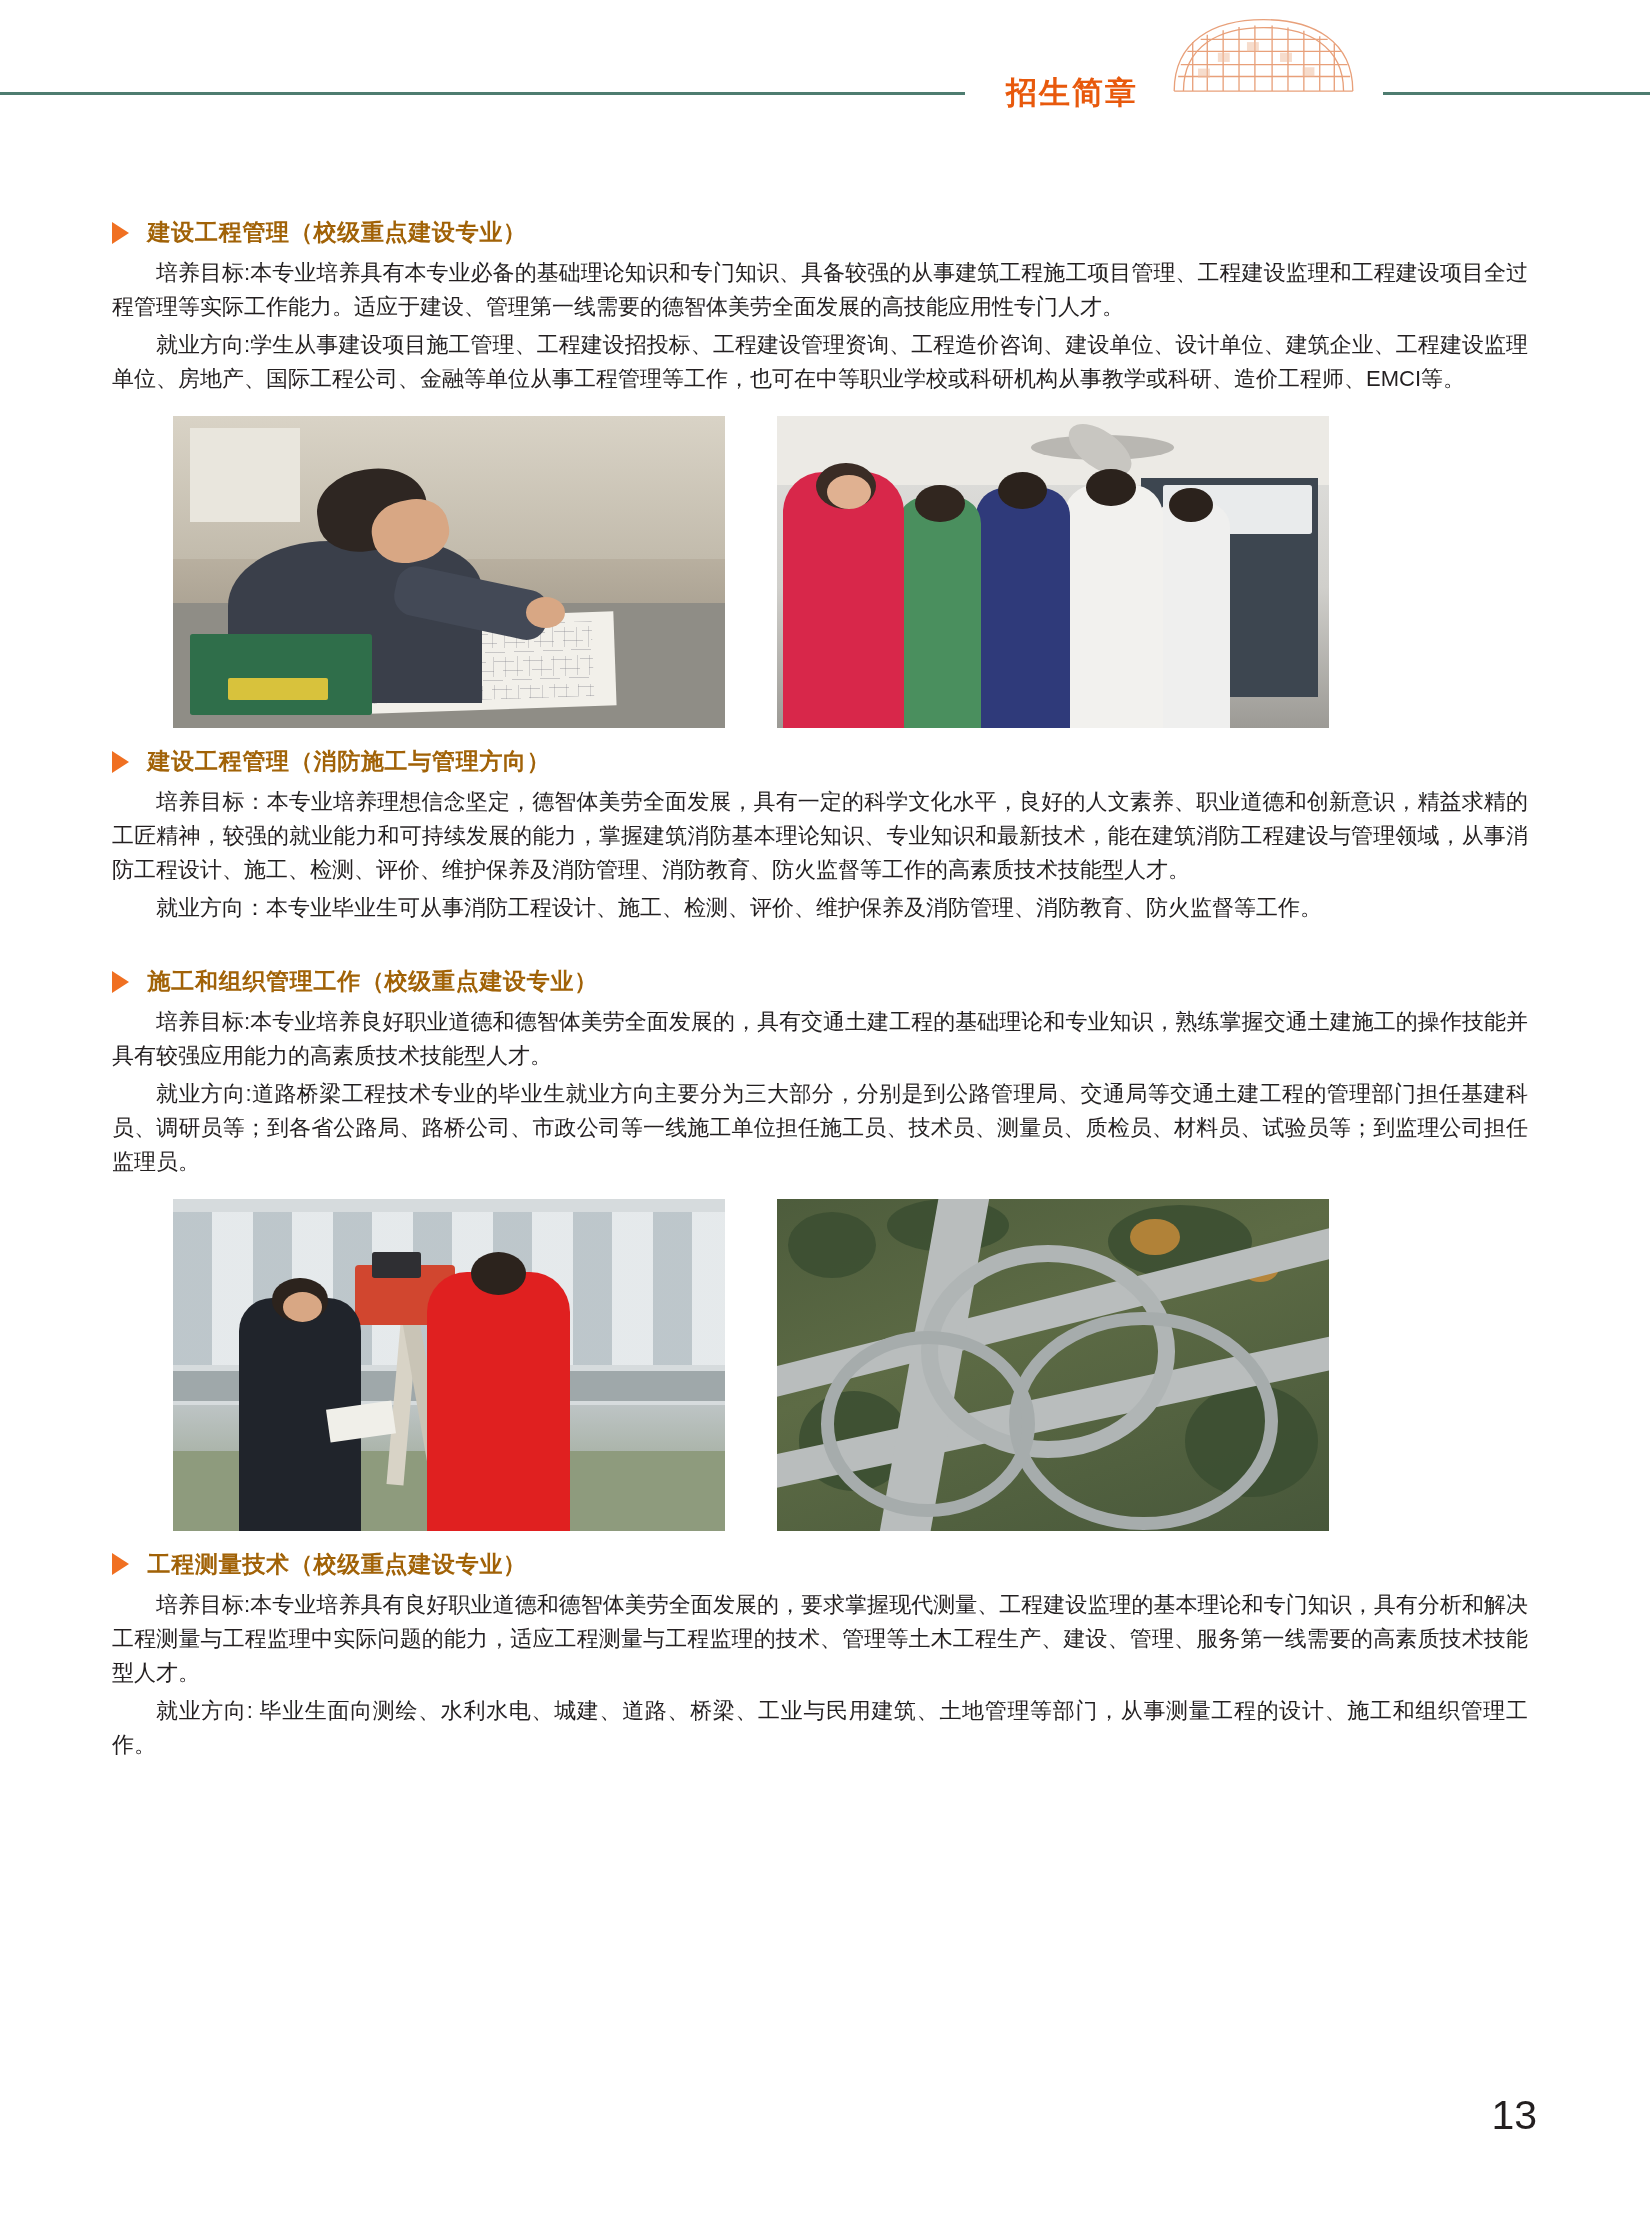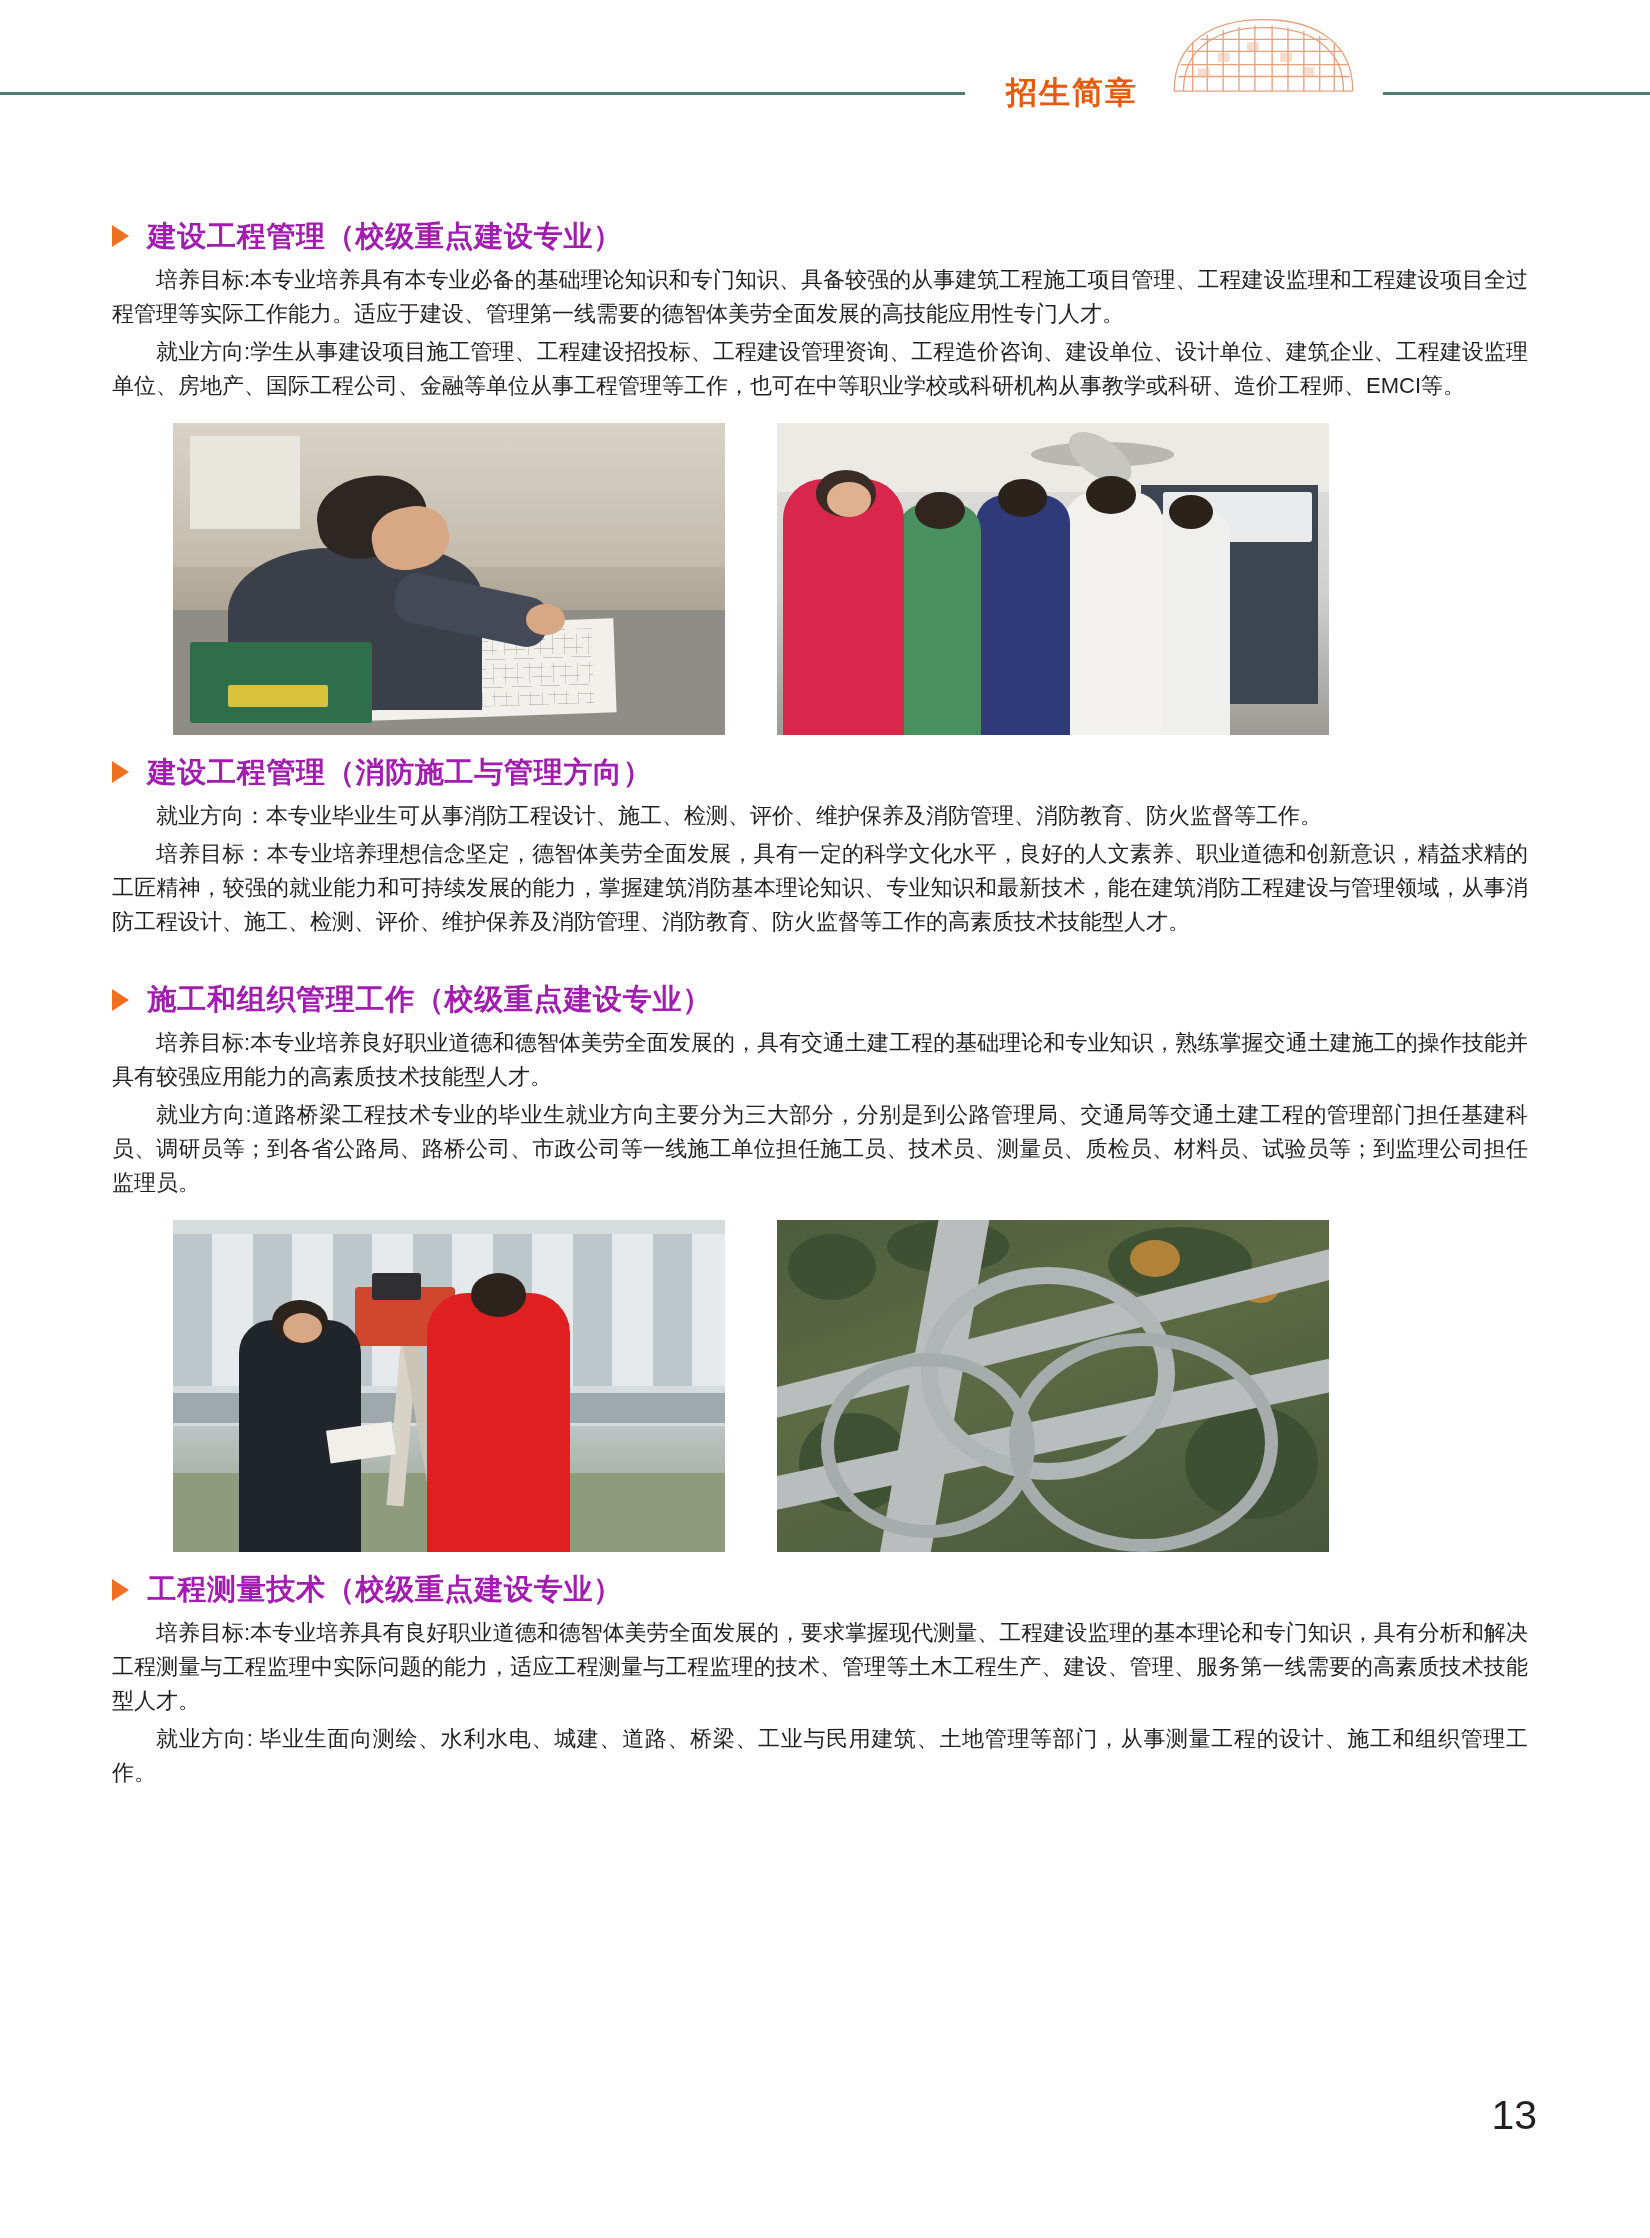--- a/index.html
+++ b/index.html
@@ -84,23 +84,23 @@
   .tri {
     width: 0;
     height: 0;
     border-top: 11.3px solid transparent;
     border-bottom: 11.3px solid transparent;
     border-left: 17.3px solid #f07022;
     margin-right: 18.6px;
     flex: 0 0 auto;
   }
   .sec-title {
-    font-size: 29px;
+    font-size: 23px;
     font-weight: bold;
-    color: #a21caf;
+    color: #a16207;
     letter-spacing: 0.7px;
     line-height: 1.2;
   }
 
   p.para {
     margin: 0 0 4px 0;
     font-size: 22px;
     line-height: 34px;
     color: #231f20;
     text-align: justify;
@@ -285,22 +285,22 @@
             <div class="ph2-p1f"></div>
         </div>
       </div>
     </div>
 
     <div class="section">
       <div class="sec-head">
         <span class="tri"></span>
         <span class="sec-title">建设工程管理（消防施工与管理方向）</span>
       </div>
+      <p class="para">培养目标：本专业培养理想信念坚定，德智体美劳全面发展，具有一定的科学文化水平，良好的人文素养、职业道德和创新意识，精益求精的工匠精神，较强的就业能力和可持续发展的能力，掌握建筑消防基本理论知识、专业知识和最新技术，能在建筑消防工程建设与管理领域，从事消防工程设计、施工、检测、评价、维护保养及消防管理、消防教育、防火监督等工作的高素质技术技能型人才。</p>
       <p class="para">就业方向：本专业毕业生可从事消防工程设计、施工、检测、评价、维护保养及消防管理、消防教育、防火监督等工作。</p>
-      <p class="para">培养目标：本专业培养理想信念坚定，德智体美劳全面发展，具有一定的科学文化水平，良好的人文素养、职业道德和创新意识，精益求精的工匠精神，较强的就业能力和可持续发展的能力，掌握建筑消防基本理论知识、专业知识和最新技术，能在建筑消防工程建设与管理领域，从事消防工程设计、施工、检测、评价、维护保养及消防管理、消防教育、防火监督等工作的高素质技术技能型人才。</p>
       <div class="gap-lg"></div>
     </div>
 
     <div class="section">
       <div class="sec-head">
         <span class="tri"></span>
         <span class="sec-title">施工和组织管理工作（校级重点建设专业）</span>
       </div>
       <p class="para">培养目标:本专业培养良好职业道德和德智体美劳全面发展的，具有交通土建工程的基础理论和专业知识，熟练掌握交通土建施工的操作技能并具有较强应用能力的高素质技术技能型人才。</p>
       <p class="para">就业方向:道路桥梁工程技术专业的毕业生就业方向主要分为三大部分，分别是到公路管理局、交通局等交通土建工程的管理部门担任基建科员、调研员等；到各省公路局、路桥公司、市政公司等一线施工单位担任施工员、技术员、测量员、质检员、材料员、试验员等；到监理公司担任监理员。</p>

